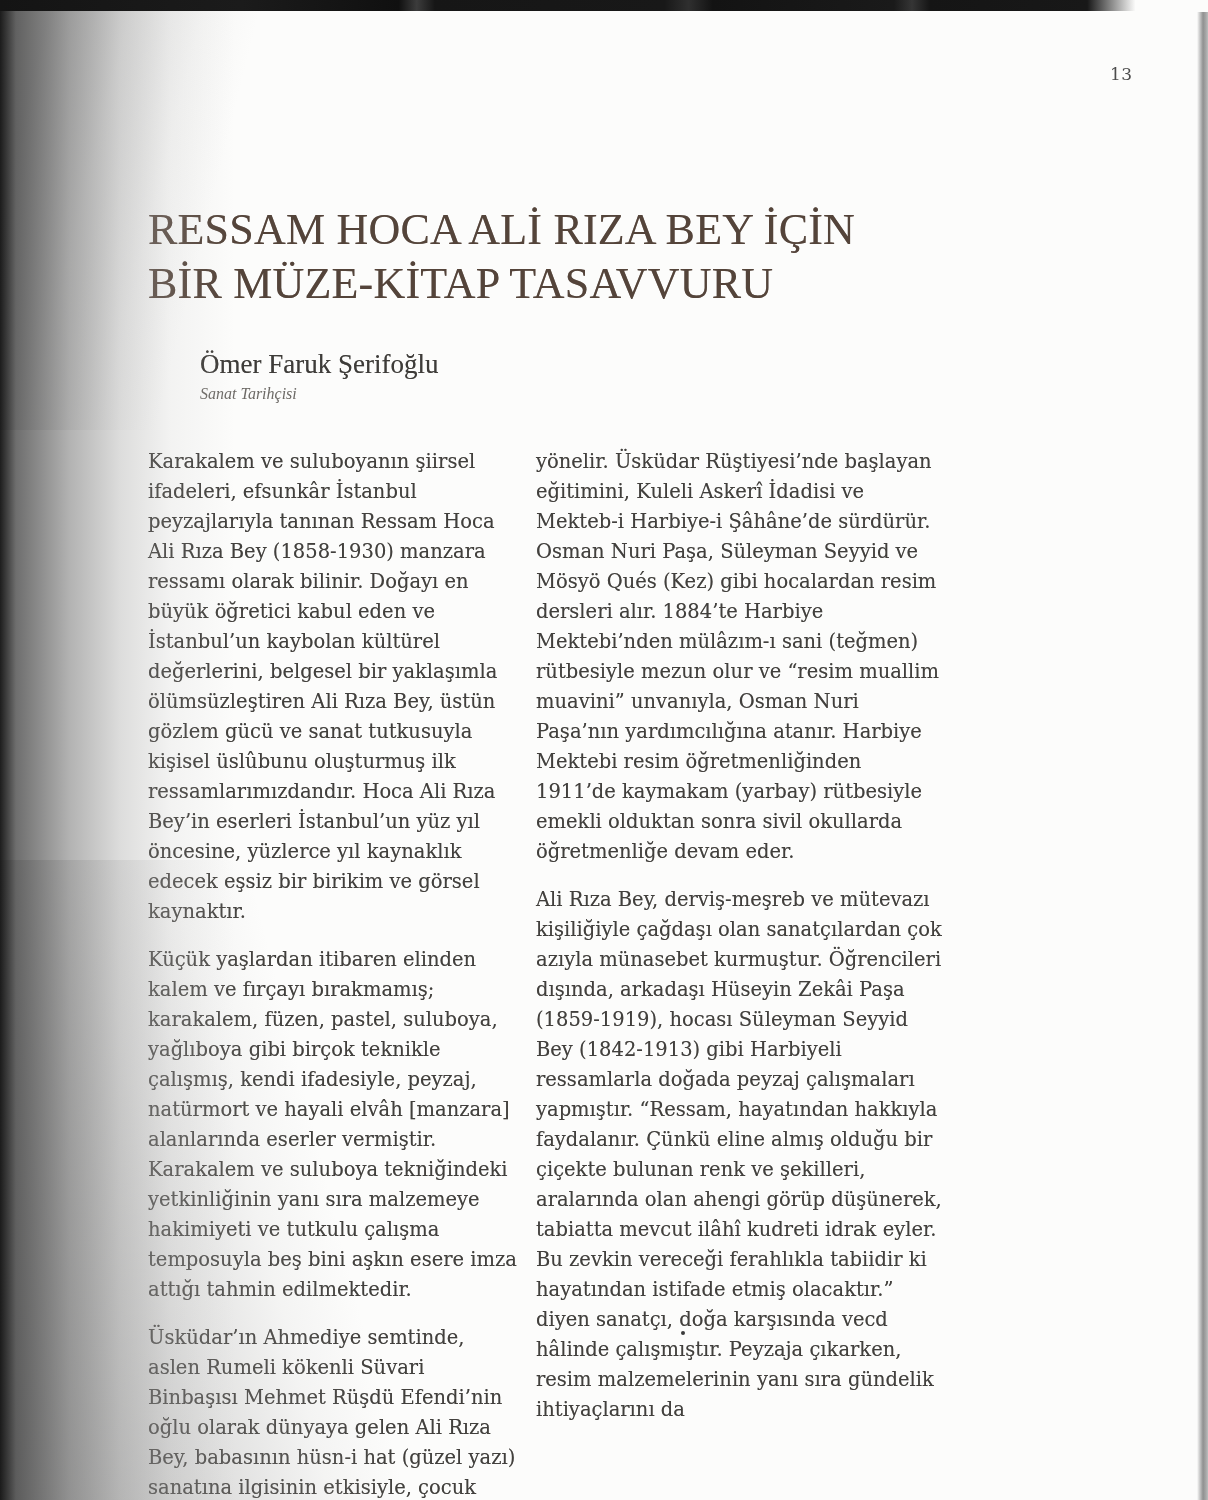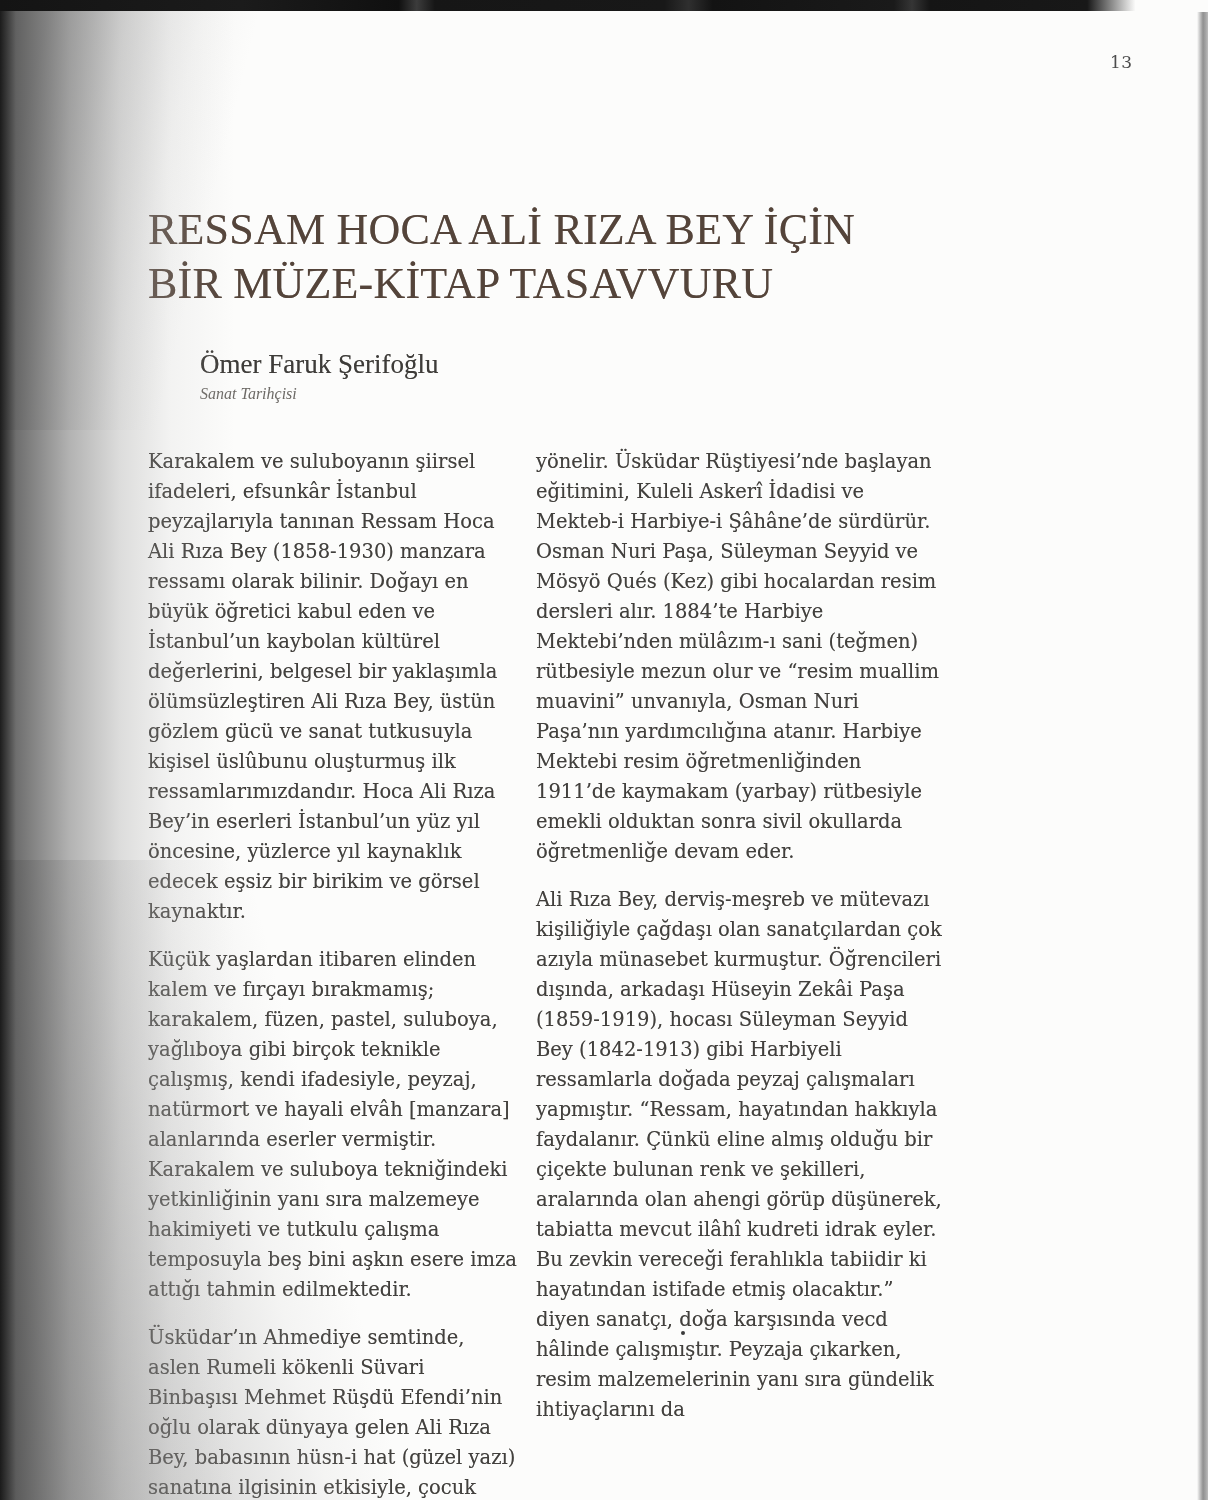--- a/index.html
+++ b/index.html
@@ -73,21 +73,21 @@
   .page-edge-line {
     position: absolute;
     top: 12px; right: 0; bottom: 0;
     width: 11px;
     background: linear-gradient(to right,
       rgba(255,255,255,0) 0%, #b6b6b6 35%, #909090 55%, #a6a6a6 80%, #bdbdbd 100%);
     z-index: 7;
   }
   .page-number {
     position: absolute;
-    top: 52px;
+    top: 64px;
     left: 1110px;
     font-size: 17px;
     color: #4c4c4c;
     letter-spacing: 0.5px;
     font-family: "DejaVu Serif", serif;
   }
   .content {
     position: relative;
     z-index: 2;
     padding: 203px 0 0 148px;

